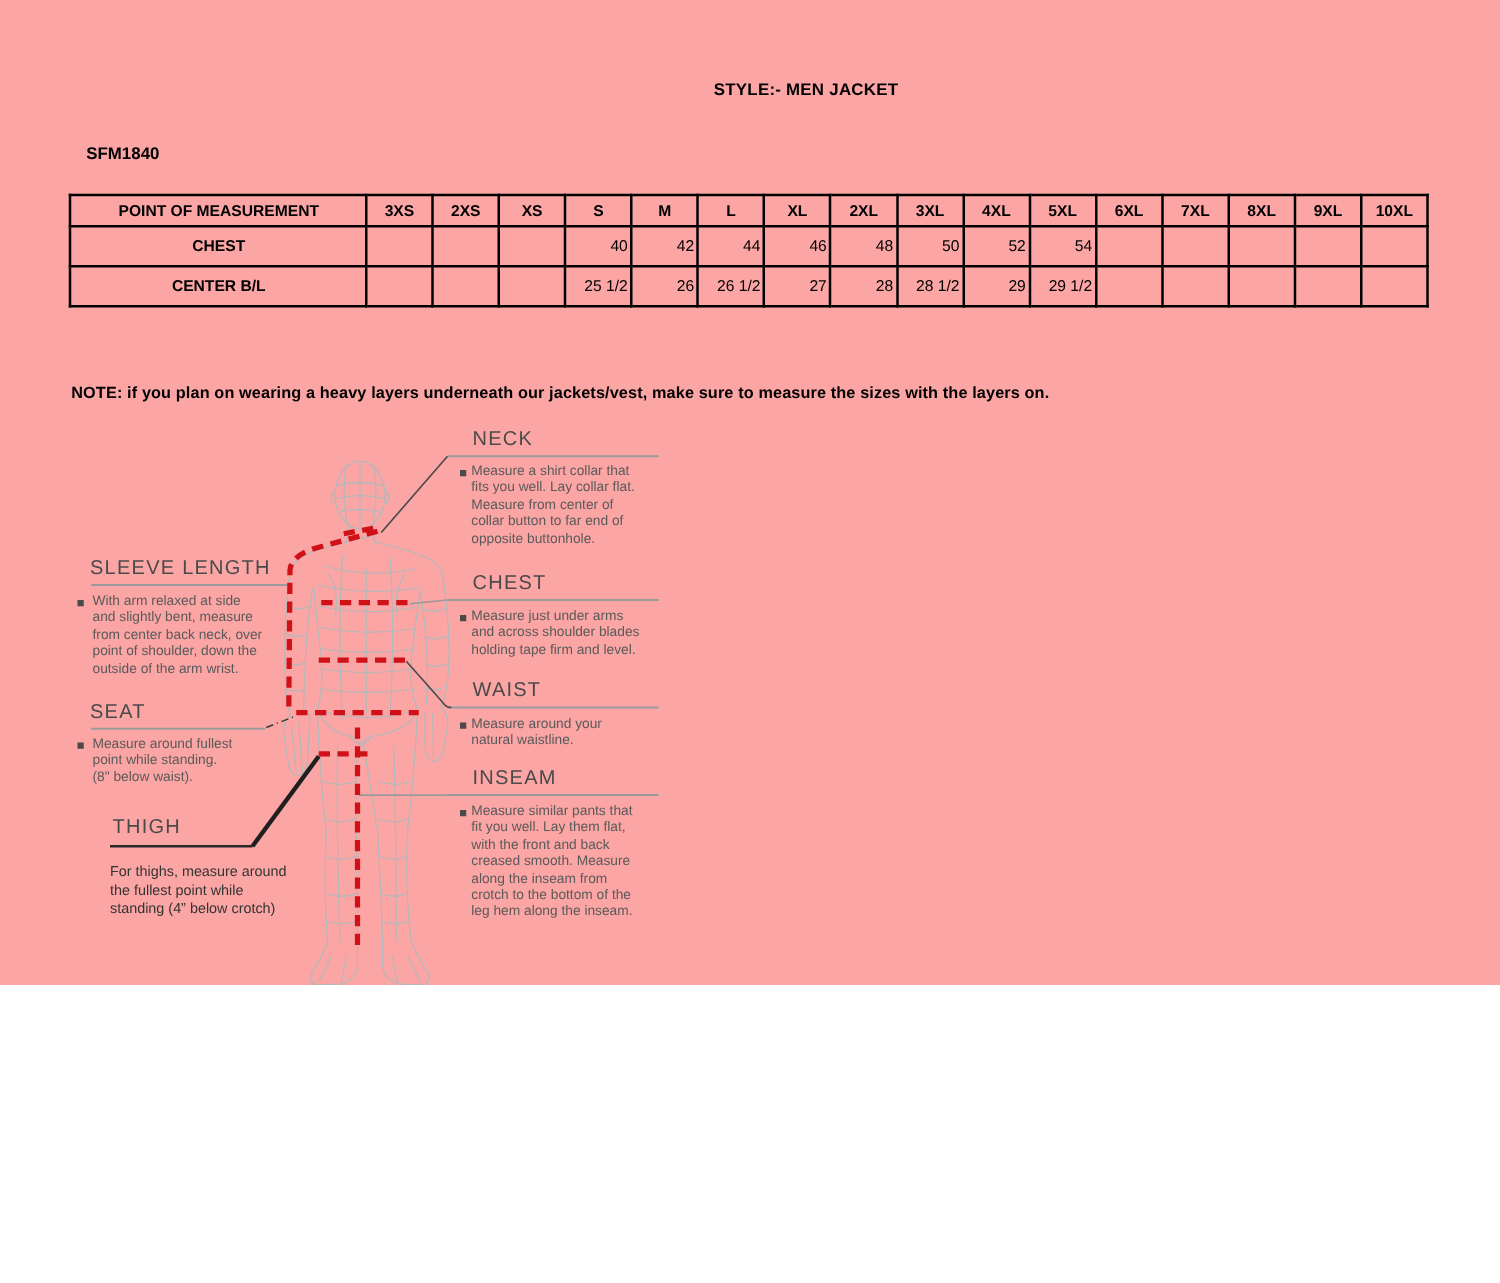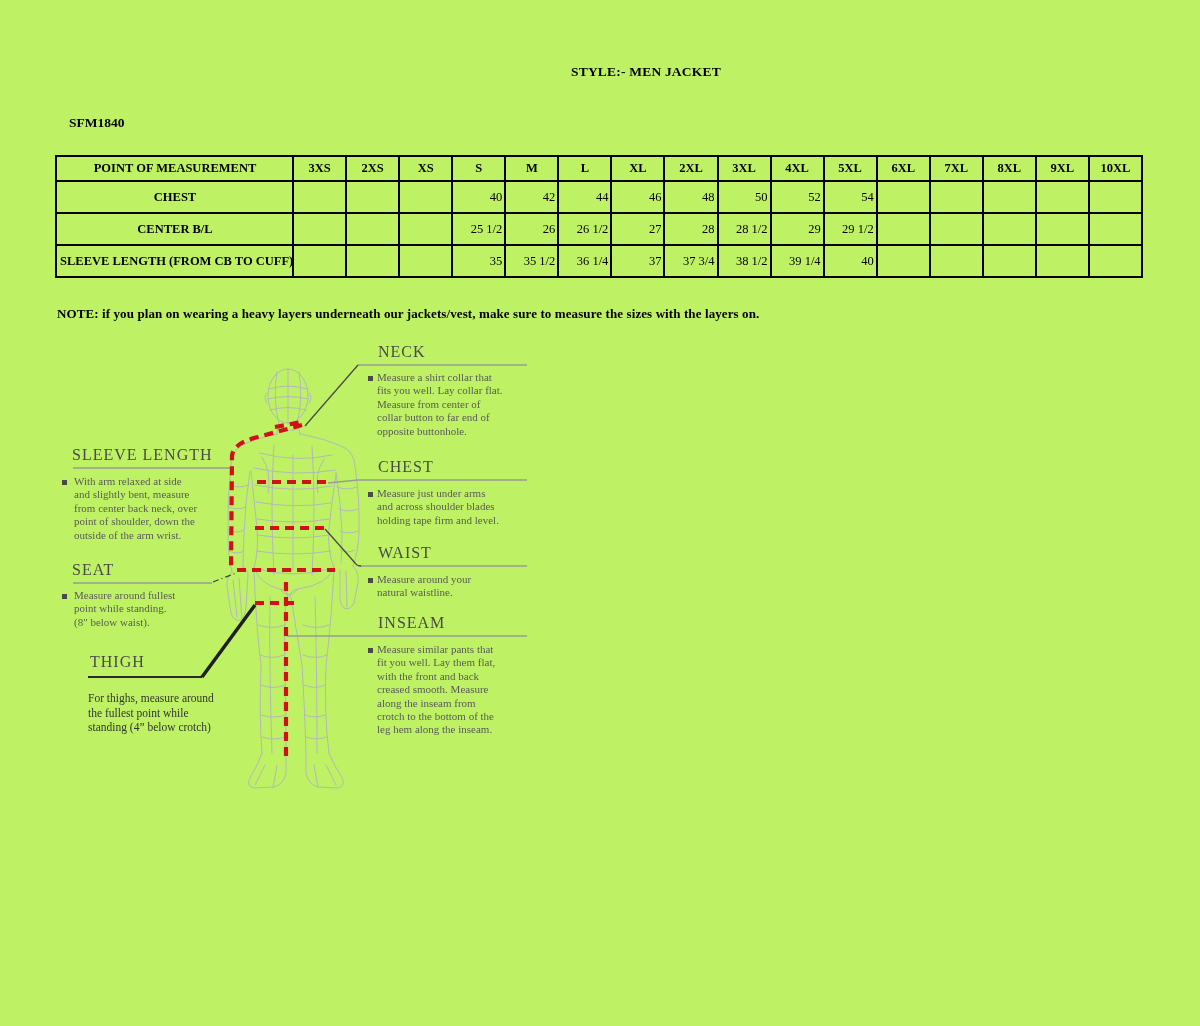--- a/index.html
+++ b/index.html
@@ -1,17 +1,17 @@
 <!DOCTYPE html>
 <html><head>
 <meta charset="utf-8">
 <style>
   html,body{margin:0;padding:0;background:#fff;}
-  .page{position:relative;width:1200px;height:1026px;background:#bef264;overflow:hidden;
-        font-family:Liberation Serif, serif;color:#000;}
+  .page{position:relative;width:1200px;height:788px;background:#fca5a5;overflow:hidden;
+        font-family:Liberation Sans, sans-serif;color:#000;}
 
   .doc-title{position:absolute;left:571px;top:64px;font-size:13.5px;font-weight:bold;letter-spacing:.2px;}
   .style-code{position:absolute;left:57px;top:115px;font-size:13.5px;font-weight:bold;margin-left:12px;}
   .note-line{position:absolute;left:57px;top:306px;font-size:13px;font-weight:bold;letter-spacing:.1px;}
 
   
   .size-table{position:absolute;left:55px;top:155px;width:1088px;border-collapse:collapse;
               table-layout:fixed;}
   .size-table th,.size-table td{border:2px solid #000;font-size:12.5px;text-align:center;
               padding:0 2px;overflow:hidden;white-space:nowrap;}
@@ -89,39 +89,20 @@
           <td>28</td>
           <td>28 1/2</td>
           <td>29</td>
           <td>29 1/2</td>
           <td></td>
           <td></td>
           <td></td>
           <td></td>
           <td></td>
         </tr>
-        <tr>
-          <td class="pom">SLEEVE LENGTH (FROM CB TO CUFF)</td>
-          <td></td>
-          <td></td>
-          <td></td>
-          <td>35</td>
-          <td>35 1/2</td>
-          <td>36 1/4</td>
-          <td>37</td>
-          <td>37 3/4</td>
-          <td>38 1/2</td>
-          <td>39 1/4</td>
-          <td>40</td>
-          <td></td>
-          <td></td>
-          <td></td>
-          <td></td>
-          <td></td>
-        </tr>
       </tbody>
   </table>
 
   <div class="note-line">NOTE: if you plan on wearing a heavy layers underneath our jackets/vest, make sure to measure the sizes with the layers on.</div>
 
   <div class="diagram">
     <svg width="520" height="470" viewBox="0 0 520 470">
 
       <g stroke="#b4b8ba" stroke-width="1" fill="none" stroke-linecap="round" stroke-linejoin="round">
 

